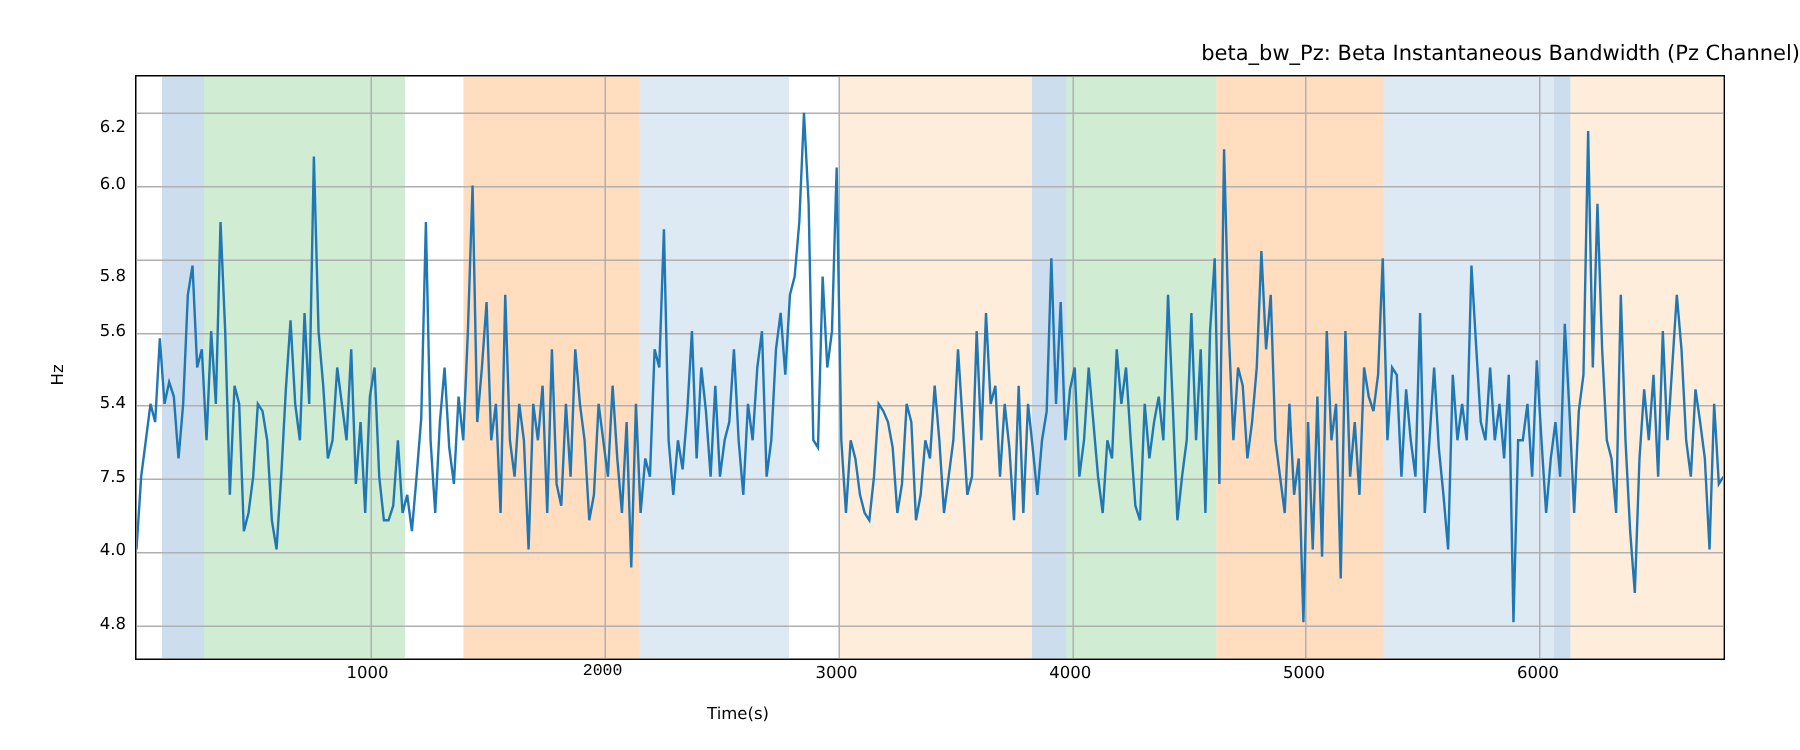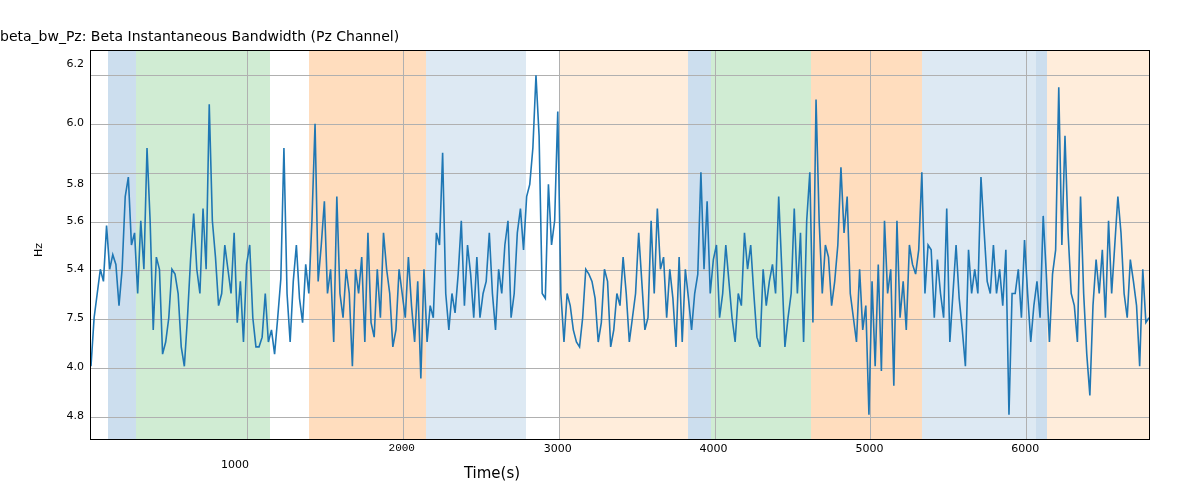--- a/index.html
+++ b/index.html
@@ -15,42 +15,42 @@
   .figure {
     position: relative;
     width: 1200px;
     height: 500px;
   }
   .title {
     position: absolute;
     top: 28px;
     left: 0;
     width: 1200px;
-    text-align: left;
+    text-align: right;
     font-size: 14px;
   }
   .ylabel {
     position: absolute;
     left: 32px;
     top: 0;
     height: 500px;
     display: flex;
     align-items: center;
     justify-content: center;
     writing-mode: vertical-rl;
     transform: rotate(180deg);
     font-size: 11px;
   }
   .xlabel {
     position: absolute;
     bottom: 18px;
     left: 0;
     width: 984px;
     text-align: center;
-    font-size: 15px;
+    font-size: 11px;
   }
   .axes {
     position: absolute;
     left: 90px;
     top: 50px;
     width: 1060px;
     height: 390px;
     border: 1px solid #000;
     box-sizing: border-box;
     overflow: hidden;
@@ -126,28 +126,28 @@
       <div class="grid-h" style="top: 365.625px;"></div>
       <div class="grid-h" style="top: 316.875px;"></div>
       <div class="grid-h" style="top: 268.125px;"></div>
       <div class="grid-h" style="top: 219.375px;"></div>
       <div class="grid-h" style="top: 170.625px;"></div>
       <div class="grid-h" style="top: 121.875px;"></div>
       <div class="grid-h" style="top: 73.125px;"></div>
       <div class="grid-h" style="top: 24.375px;"></div>
     </div>
   <div id="tick-container">
-      <div class="x-tick-label" style="left: 205px; margin-top: 16px;">1000</div>
+      <div class="x-tick-label" style="left: 215px;">1000</div>
       <div class="x-tick-label" style="left: 371.765px; font-family: Liberation Mono, monospace;">2000</div>
       <div class="x-tick-label" style="left: 527.647px;">3000</div>
       <div class="x-tick-label" style="left: 683.529px;">4000</div>
       <div class="x-tick-label" style="left: 839.412px;">5000</div>
       <div class="x-tick-label" style="left: 995.294px;">6000</div>
       <div class="y-tick-label" style="top: 408.625px;">4.8</div>
       <div class="y-tick-label" style="top: 359.875px;">4.0</div>
       <div class="y-tick-label" style="top: 311.125px;">7.5</div>
       <div class="y-tick-label" style="top: 262.375px;">5.4</div>
       <div class="y-tick-label" style="top: 213.625px;">5.6</div>
       <div class="y-tick-label" style="top: 177px;">5.8</div>
       <div class="y-tick-label" style="top: 116.125px;">6.0</div>
-      <div class="y-tick-label" style="top: 57px;">6.2</div>
+      <div class="y-tick-label" style="top: 78px;">6.2</div>
     </div>
 </div>
 
 </body></html>

